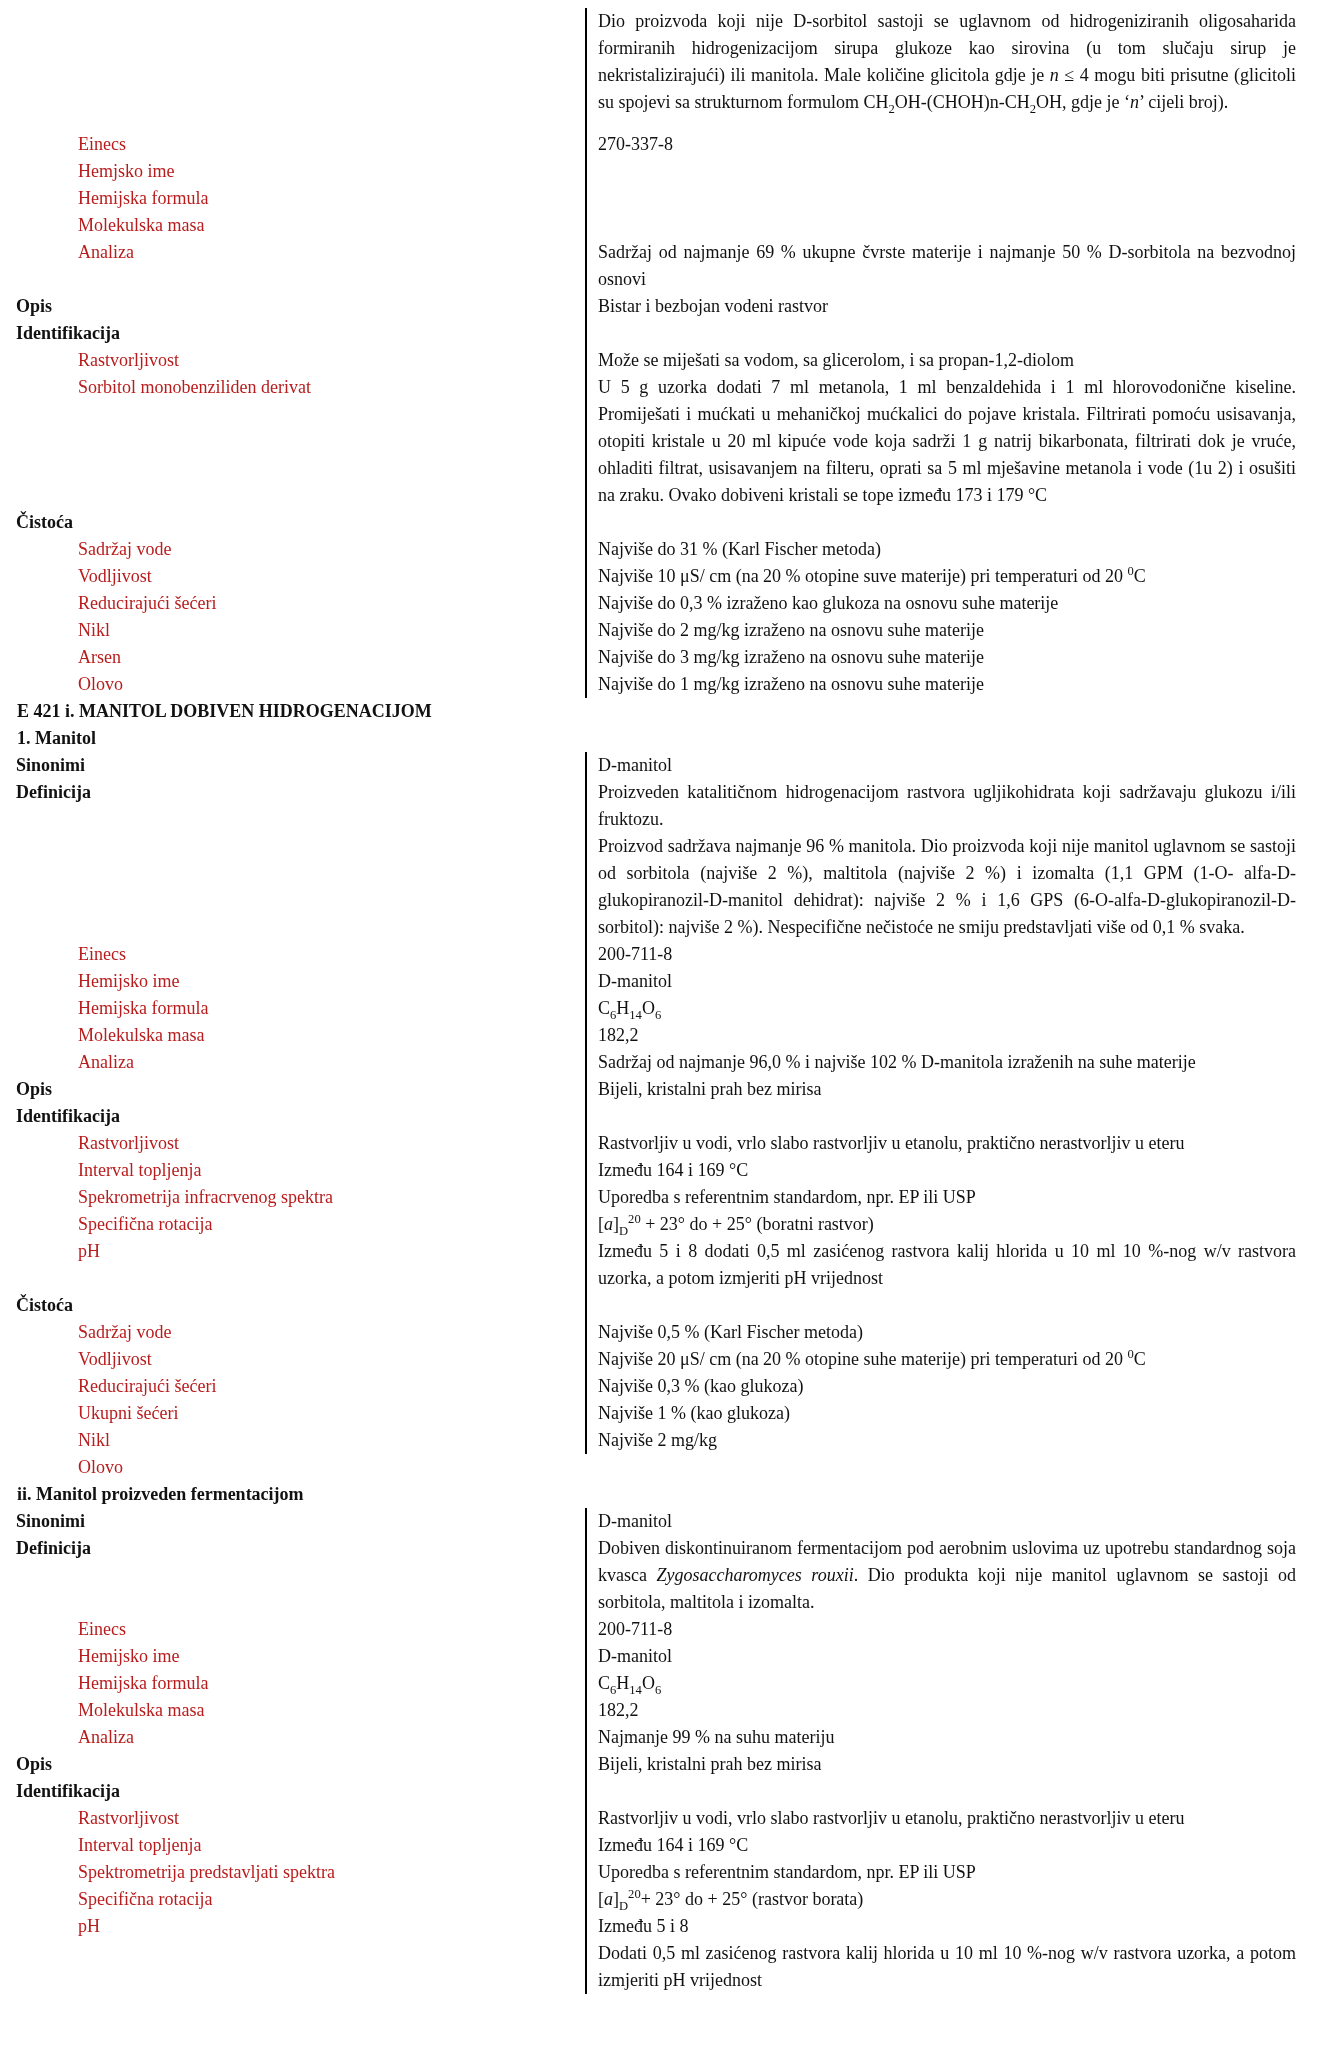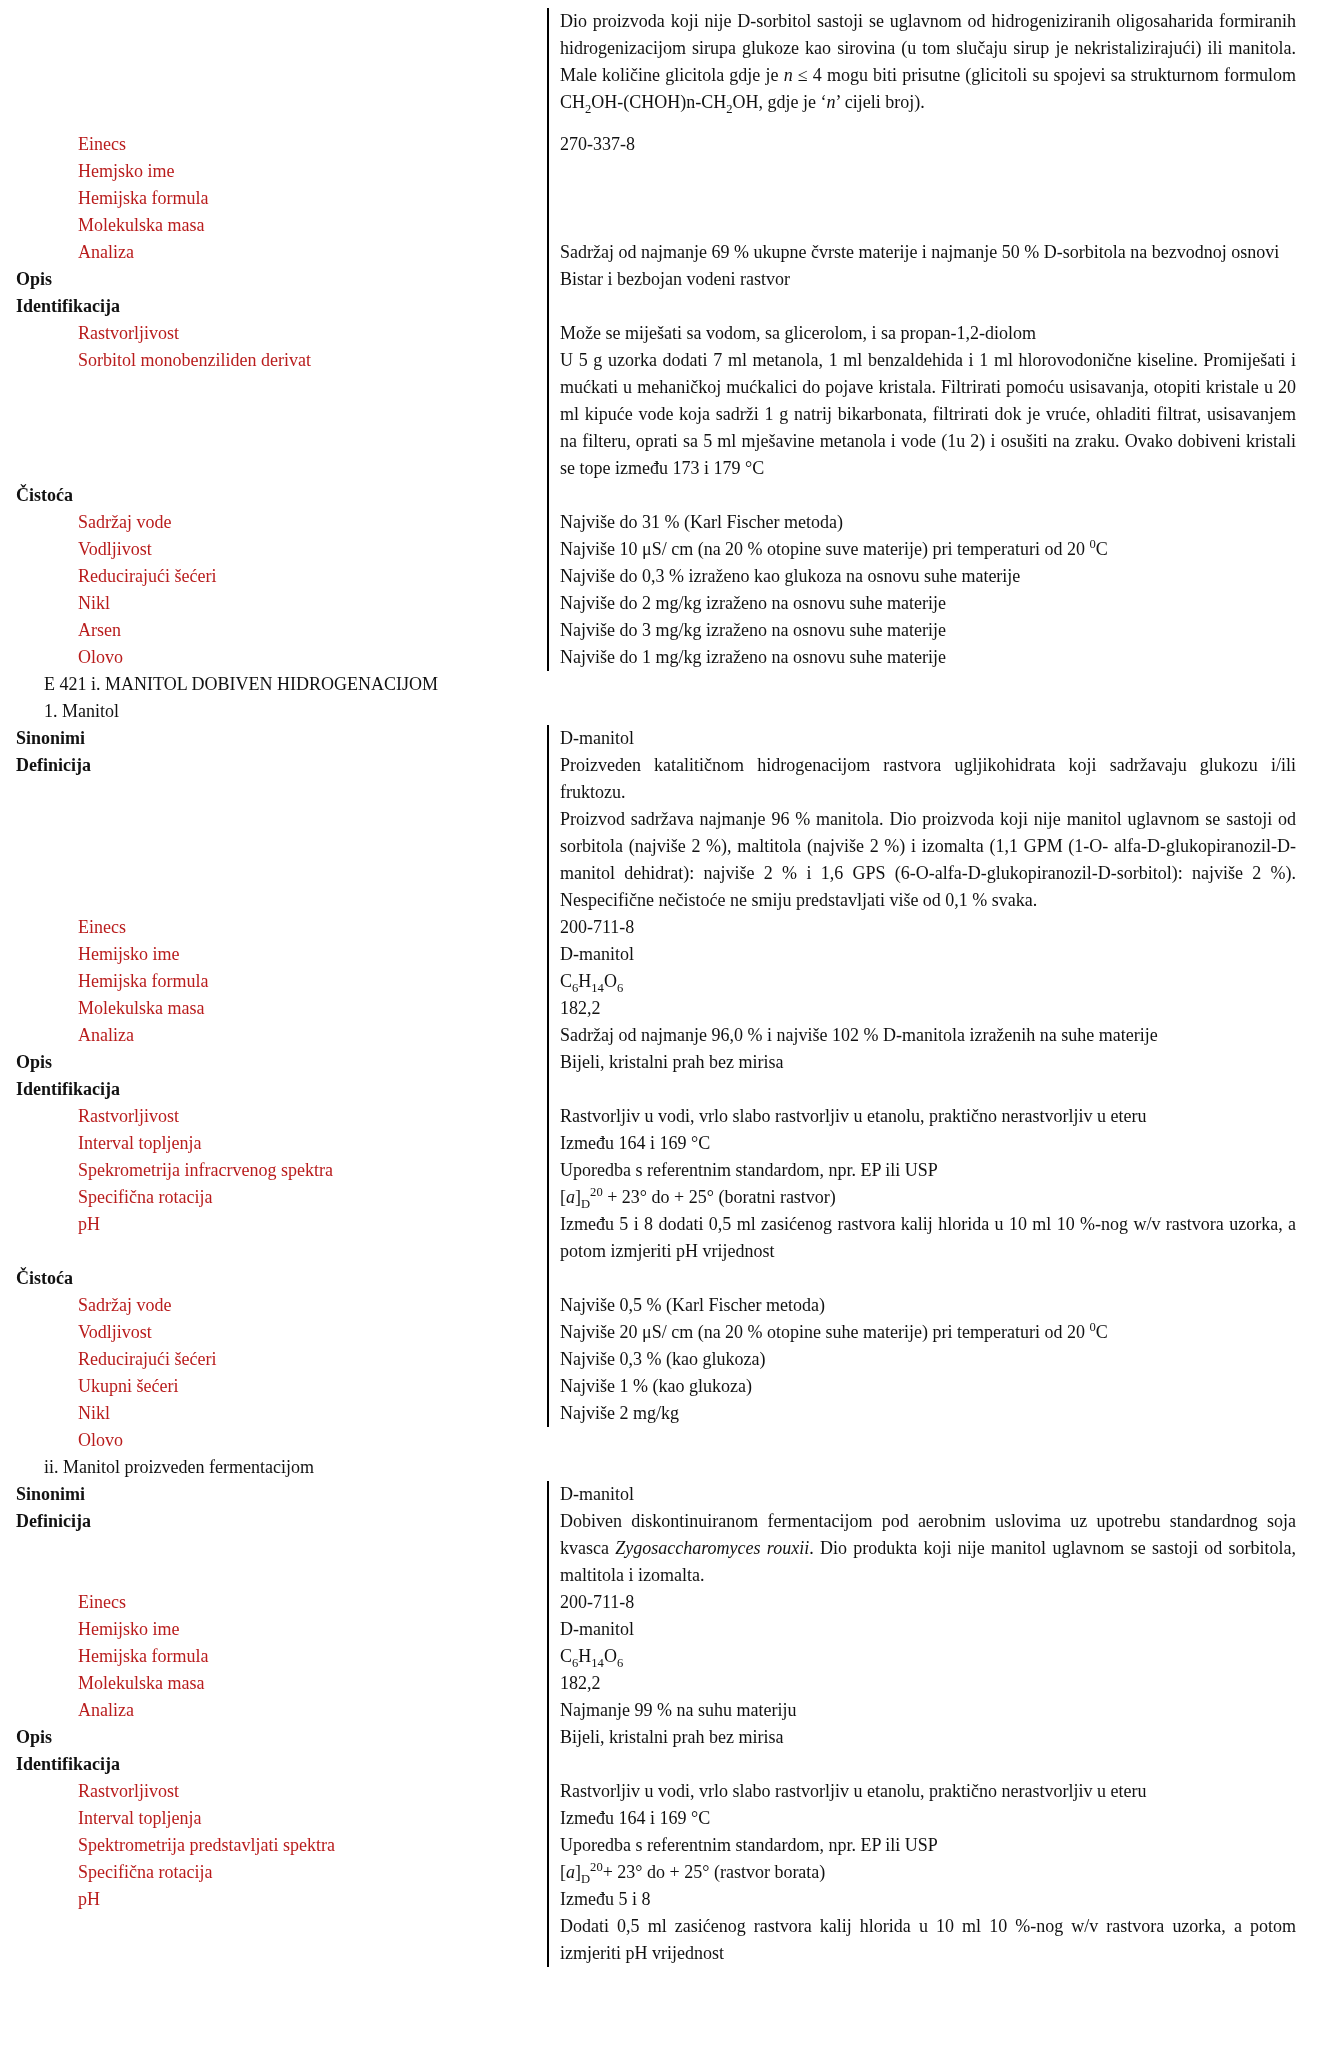--- a/index.html
+++ b/index.html
@@ -35,33 +35,34 @@
     padding-left: 78px;
     color: #b91c1c;
     font-weight: normal;
   }
   .label.bold {
     font-weight: bold;
   }
   .row.heading .label {
     width: auto;
     flex: 1 1 auto;
-    font-weight: normal;
-    padding-left: 44px;
+    font-weight: bold;
+    padding-left: 17px;
   }
   .value {
     flex: 1 1 auto;
     box-sizing: border-box;
     border-left: 2px solid #000000;
     padding-left: 11px;
     padding-right: 44px;
     font-size: 18px;
     line-height: 27px;
     text-align: justify;
     min-height: 27px;
+    margin-left: 38px;
   }
   .row.gap .label, .row.gap .value {
     padding-top: 15px;
   }
   .para { min-height: 27px; }
   sup, sub {
     font-size: 70%;
     line-height: 0;
   }
 </style>

